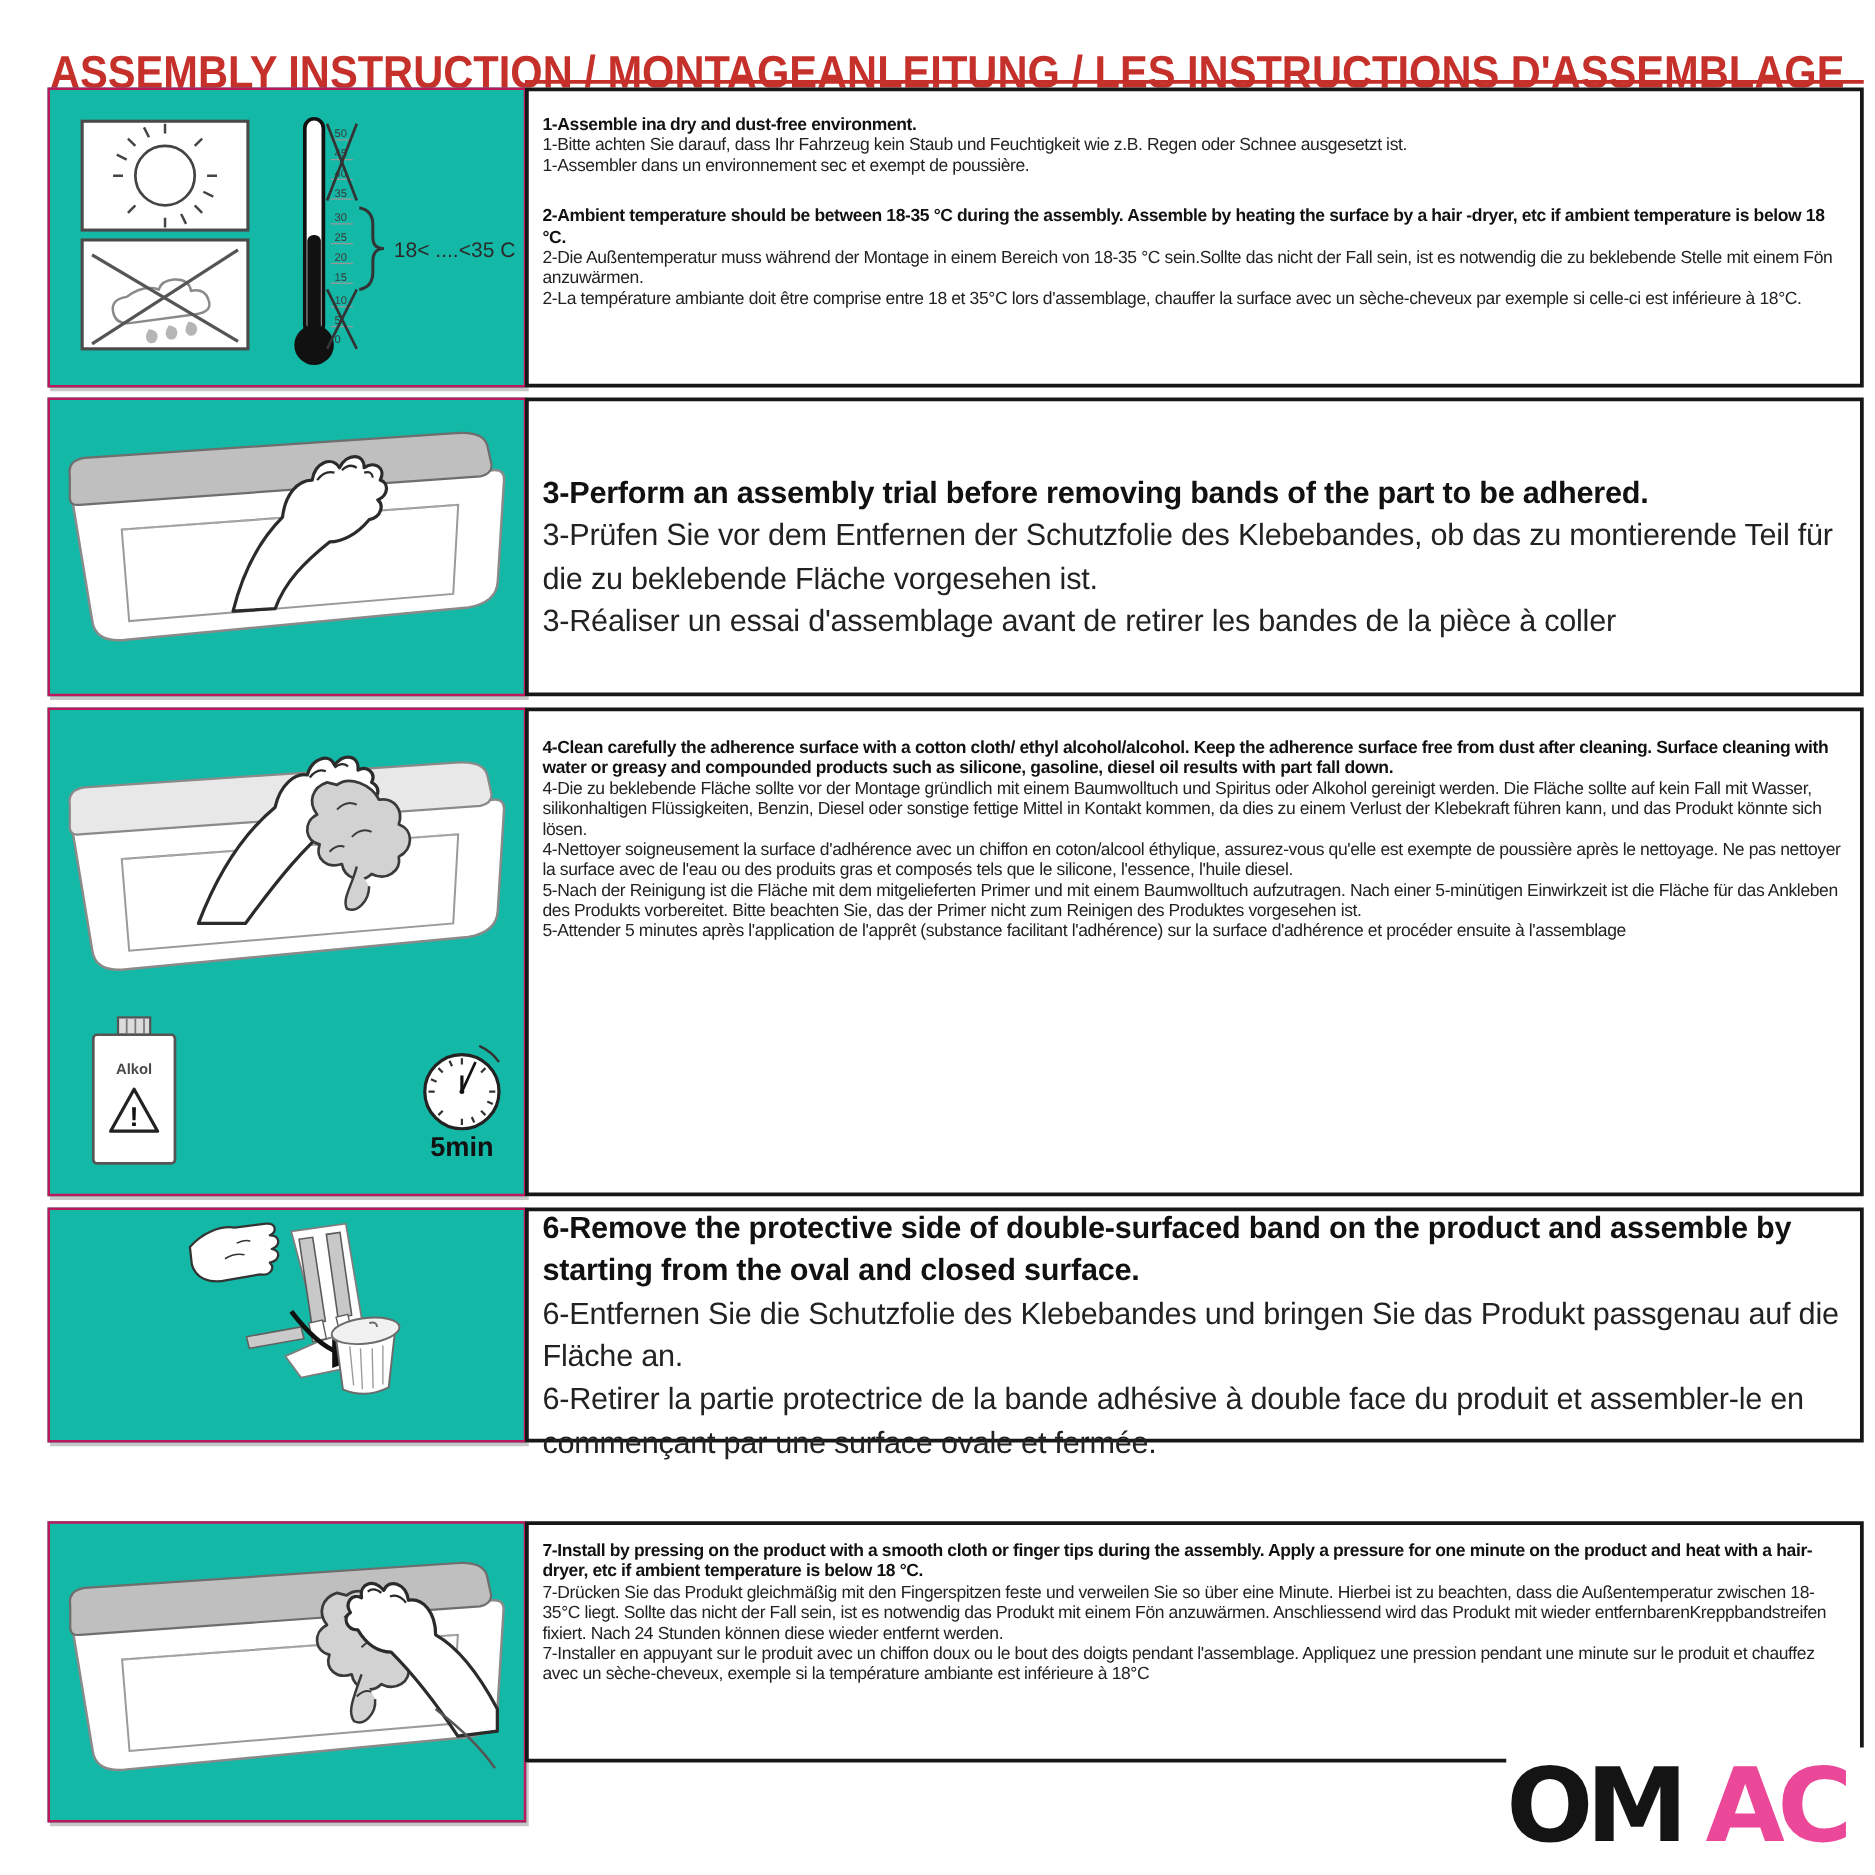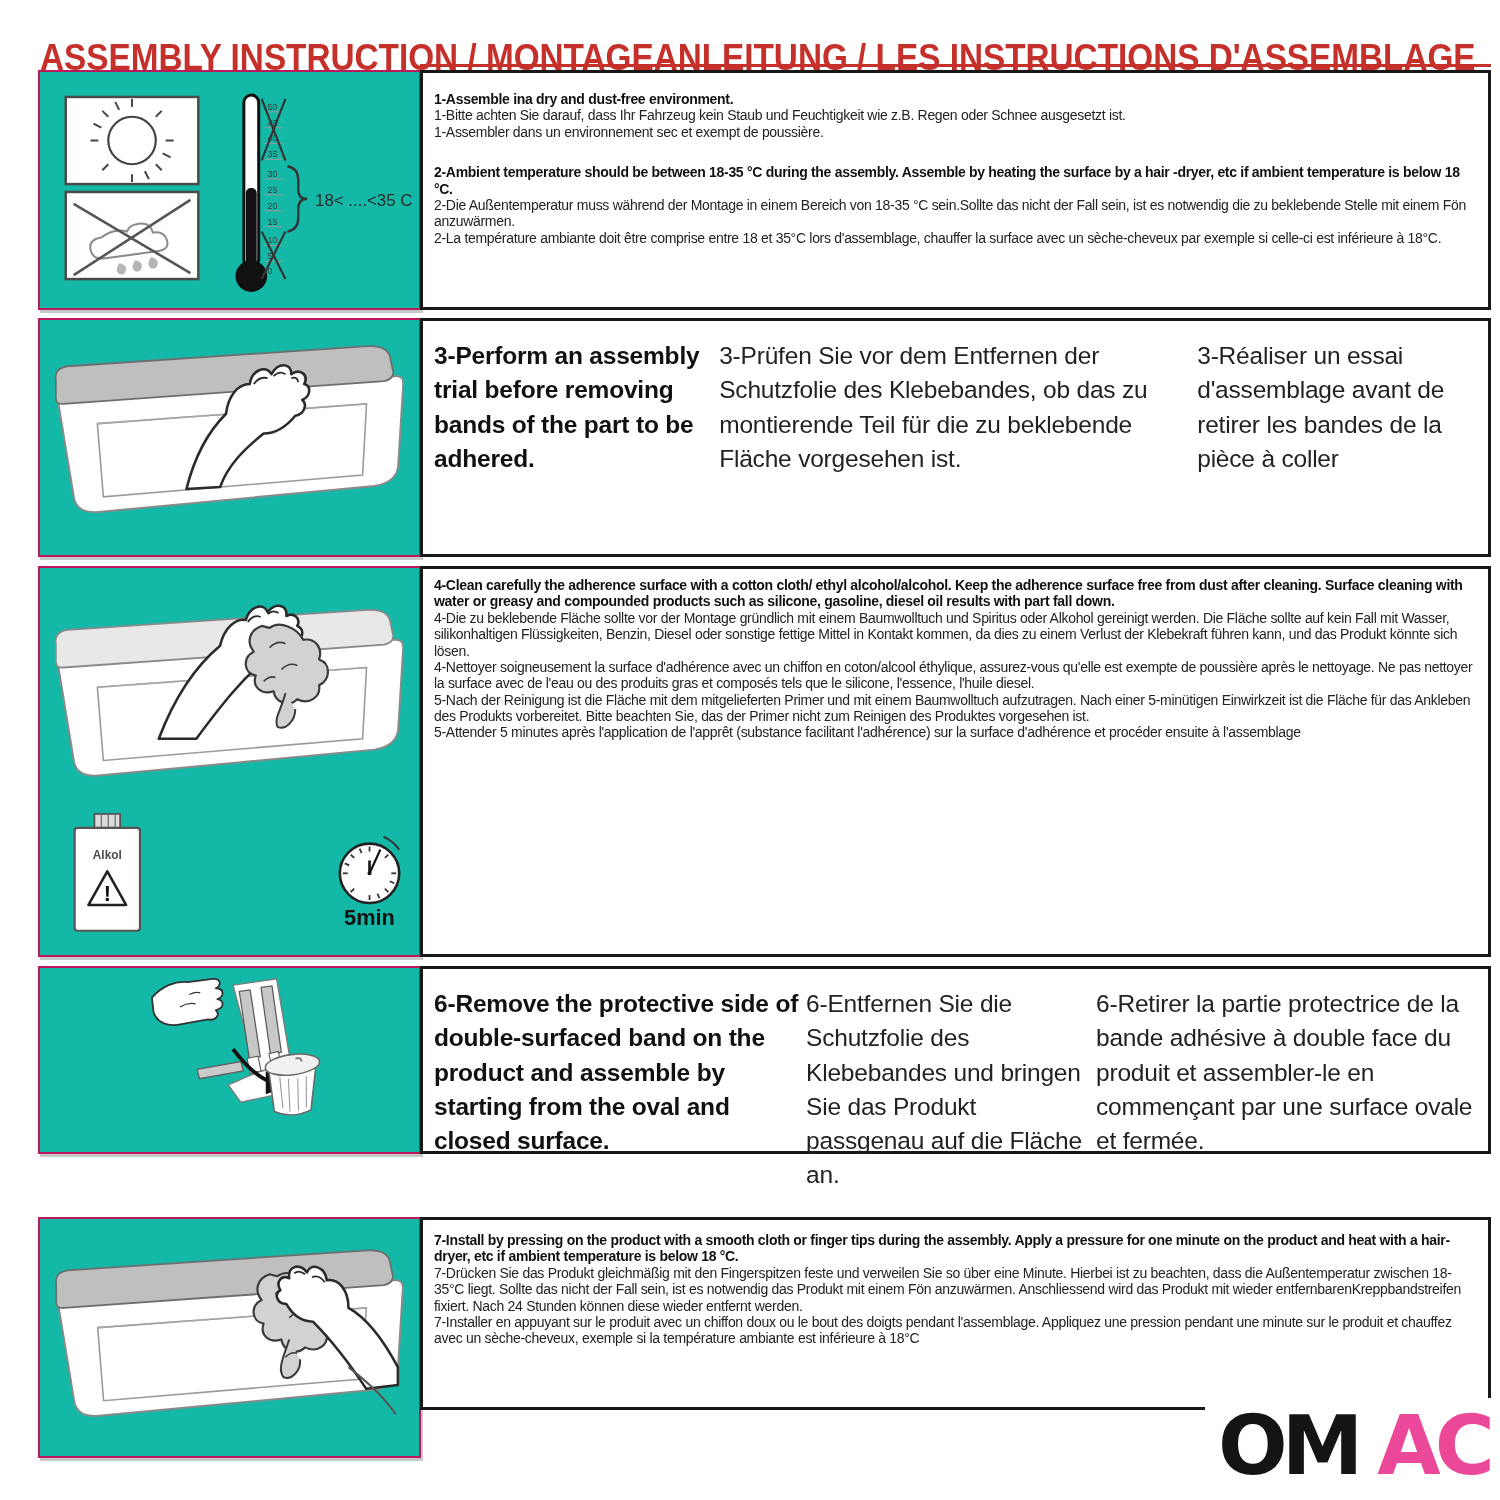--- a/index.html
+++ b/index.html
@@ -26,30 +26,30 @@
   .r1 { top:70px;  height:240px; }
   .r2 { top:318px; height:239px; }
   .r3 { top:566px; height:391px; }
   .r4 { top:966px; height:188px; }
   .r5 { top:1217px;height:193px; }
   .ib5 { height:241px; }
 
   .t { margin:0; font-size:14px; line-height:1.17; letter-spacing:-0.3px; color:#222; }
   .b { font-weight:bold; color:#111; }
   .gap { margin-top:24px; }
-  .center { display:flex; justify-content:center; padding-top:18px; }
+  .center { display:flex; flex-direction:column; justify-content:center; padding-top:18px; }
   .big .t { font-size:24.5px; line-height:1.4; letter-spacing:-0.2px; }
-  .r3.tbox { padding-top:8px; }
+  .r3.tbox { padding-top:20px; }
   .r5.tbox { padding-top:12px; }
 
   .ibox svg { display:block; width:100%; height:100%; }
 
   .logo {
     position:absolute; left:1205px; top:1398px; width:290px; height:95px;
-    background:#fff; display:flex; align-items:center; justify-content:flex-end;
+    background:#fff; display:flex; align-items:center; 
     font-family:"DejaVu Sans", sans-serif; font-weight:bold; font-size:82px;
     letter-spacing:-6px; line-height:1; z-index:5; padding-right:6px; box-sizing:border-box;
   }
   .logo .lb { color:#141414; }
   .logo .lr { color:#ec4899;margin-left:20px; }
 </style>
 </head>
 <body>
 
 <h1 class="title">ASSEMBLY INSTRUCTION / MONTAGEANLEITUNG / LES INSTRUCTIONS D'ASSEMBLAGE</h1>

